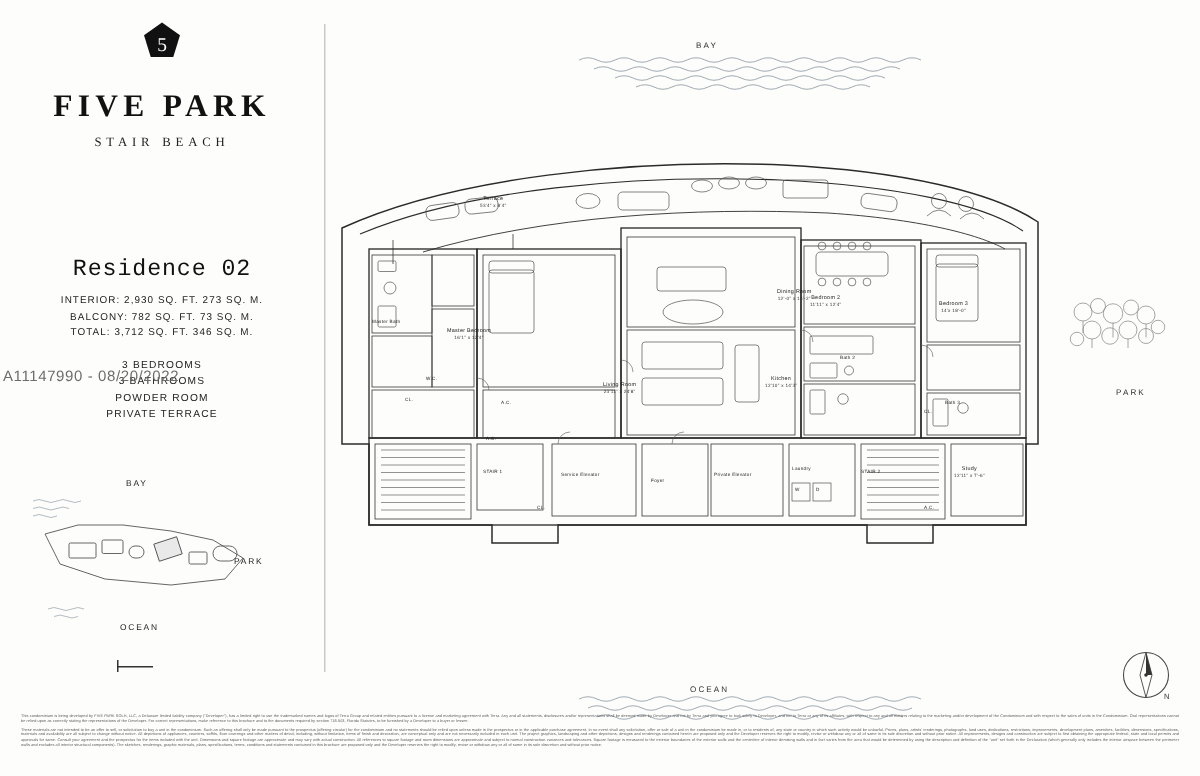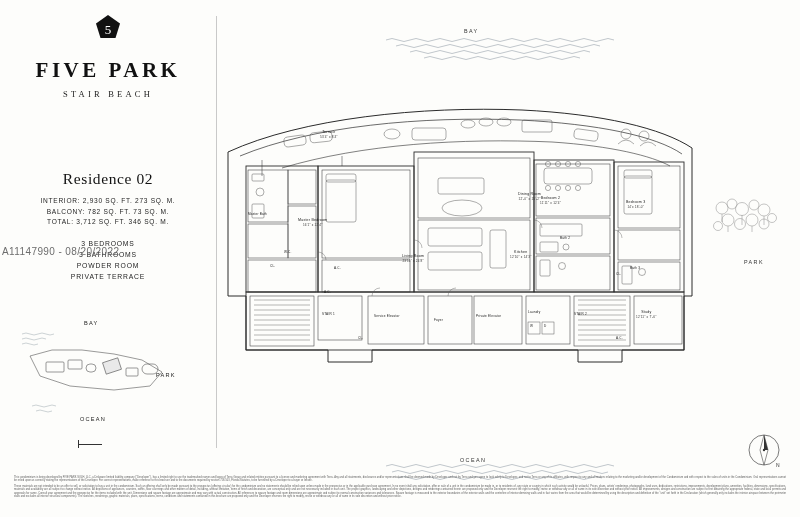--- a/index.html
+++ b/index.html
@@ -52,21 +52,21 @@
     letter-spacing: 3.2px;
     margin-top: 6px;
     color: #222;
   }
 
   .residence-title {
     position: absolute;
     left: 0; top: 170px;
     width: 216px;
     text-align: center;
-    font-family: Liberation Serif, serif;
+    font-family: Liberation Mono, monospace;
     font-size: 15.5px;
     letter-spacing: 0.6px;
     color: #111;
   }
   .specs {
     position: absolute;
     left: 0; top: 196px;
     width: 216px;
     text-align: center;
     font-size: 6.6px;

